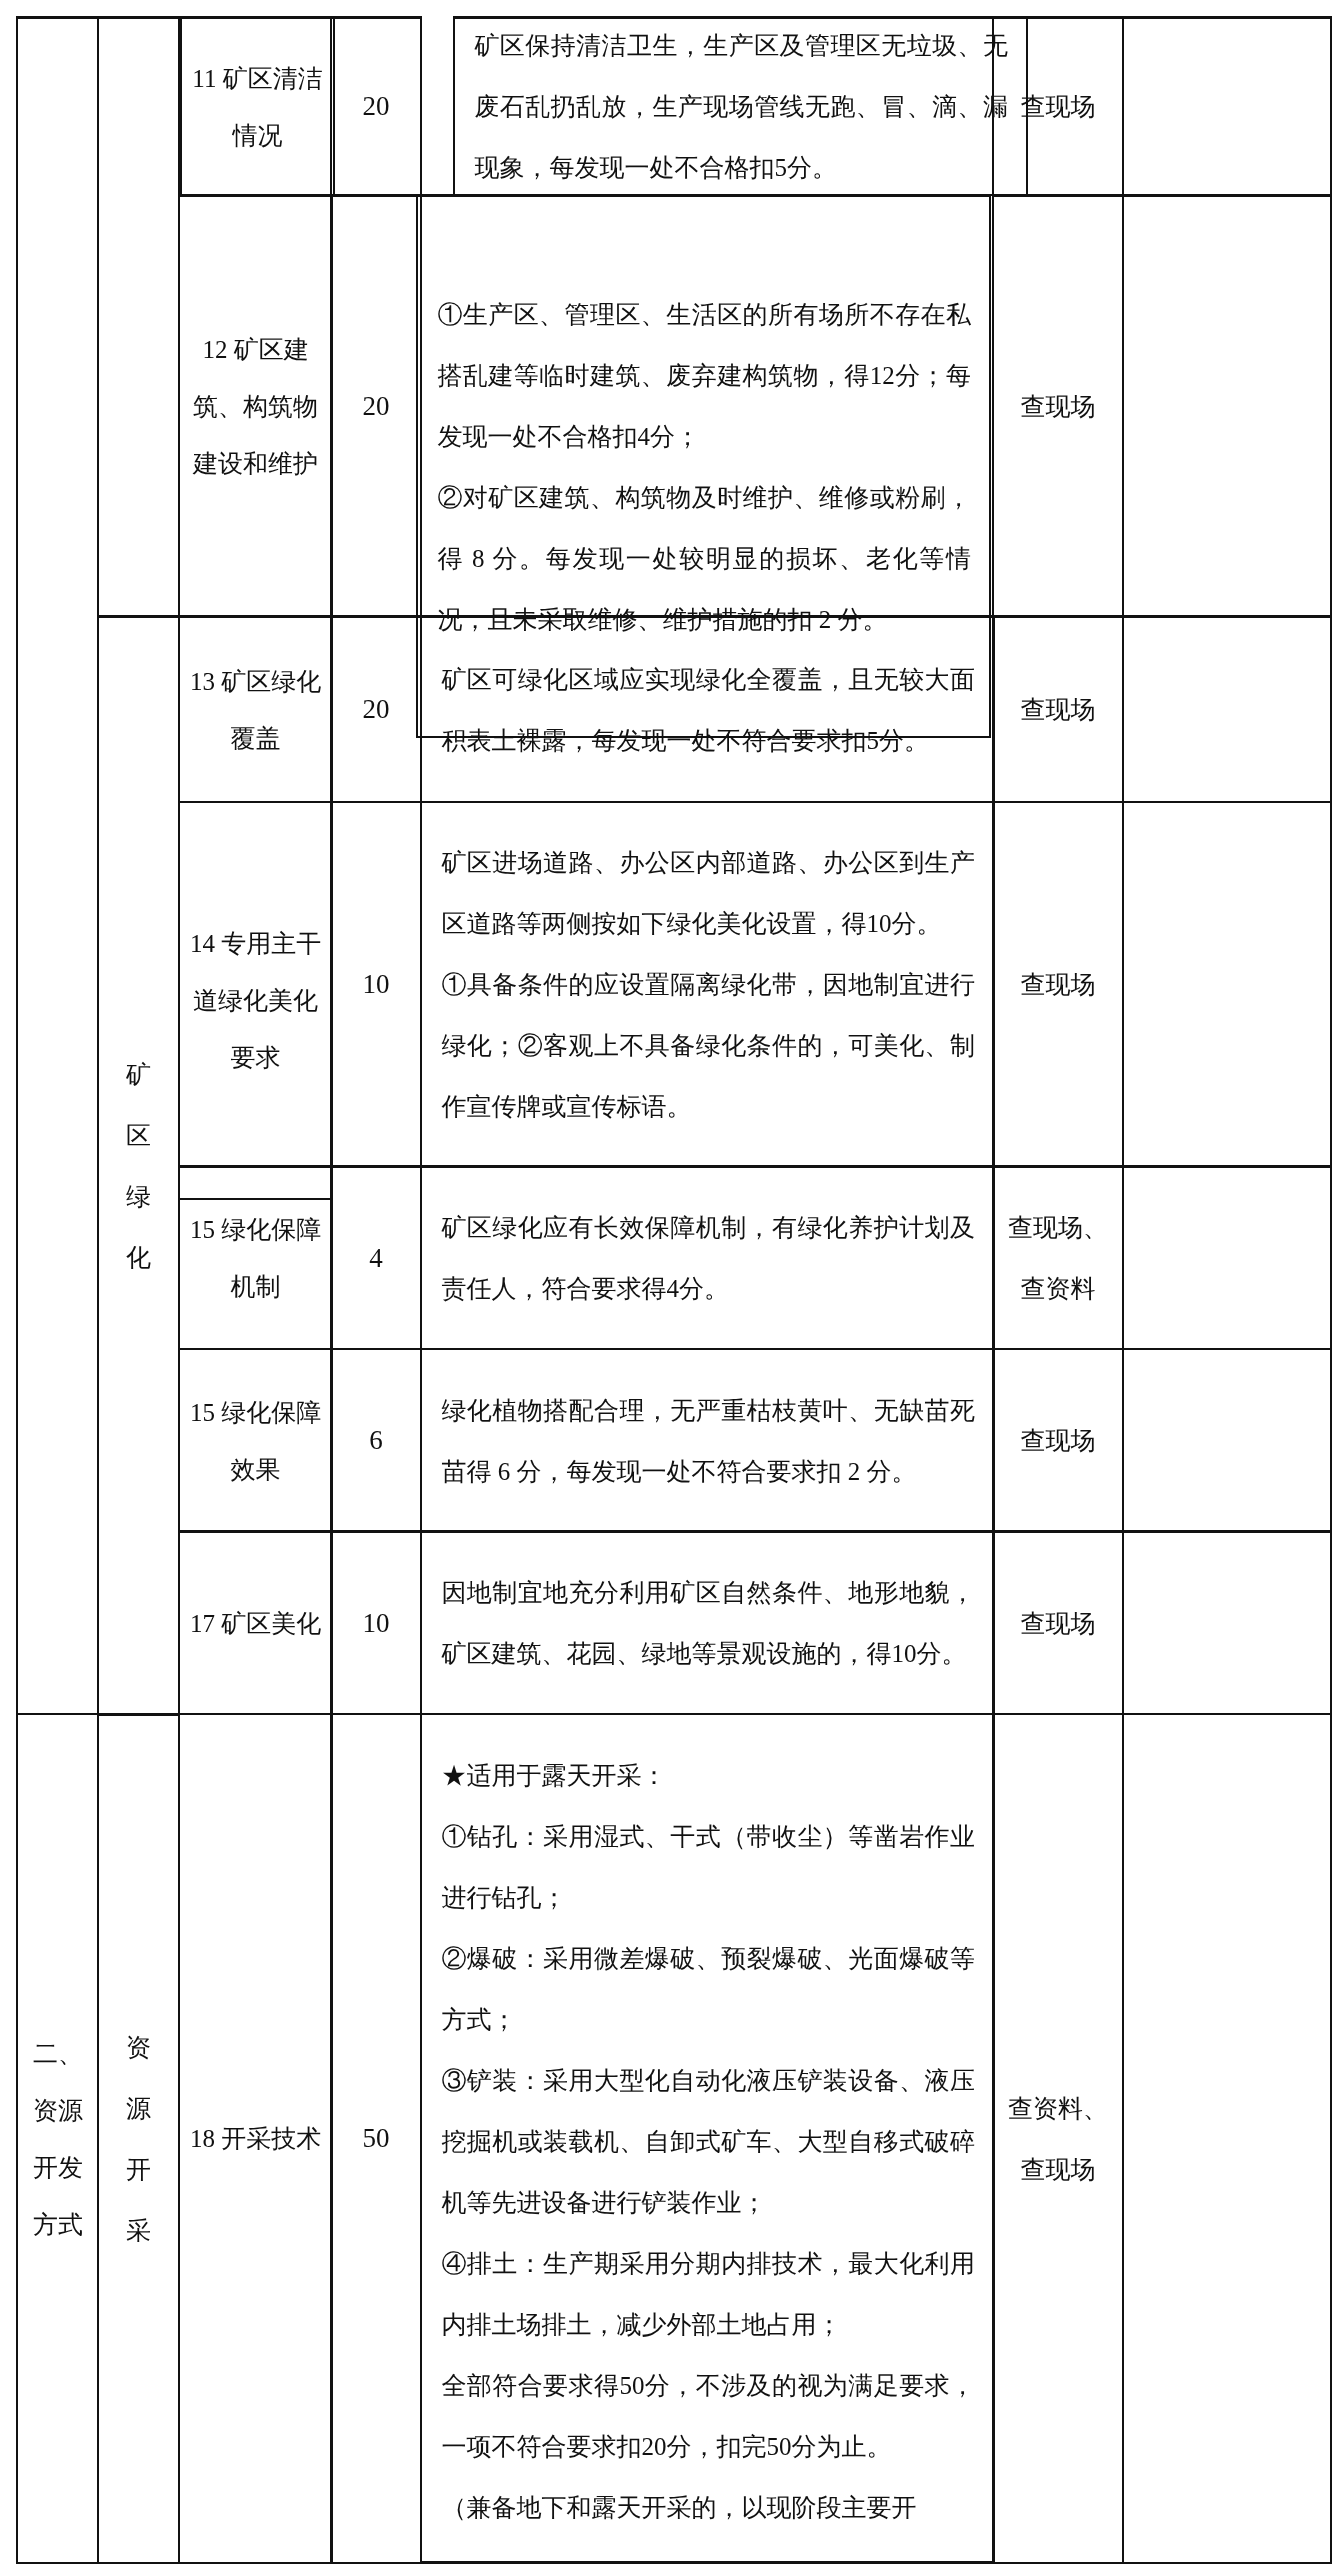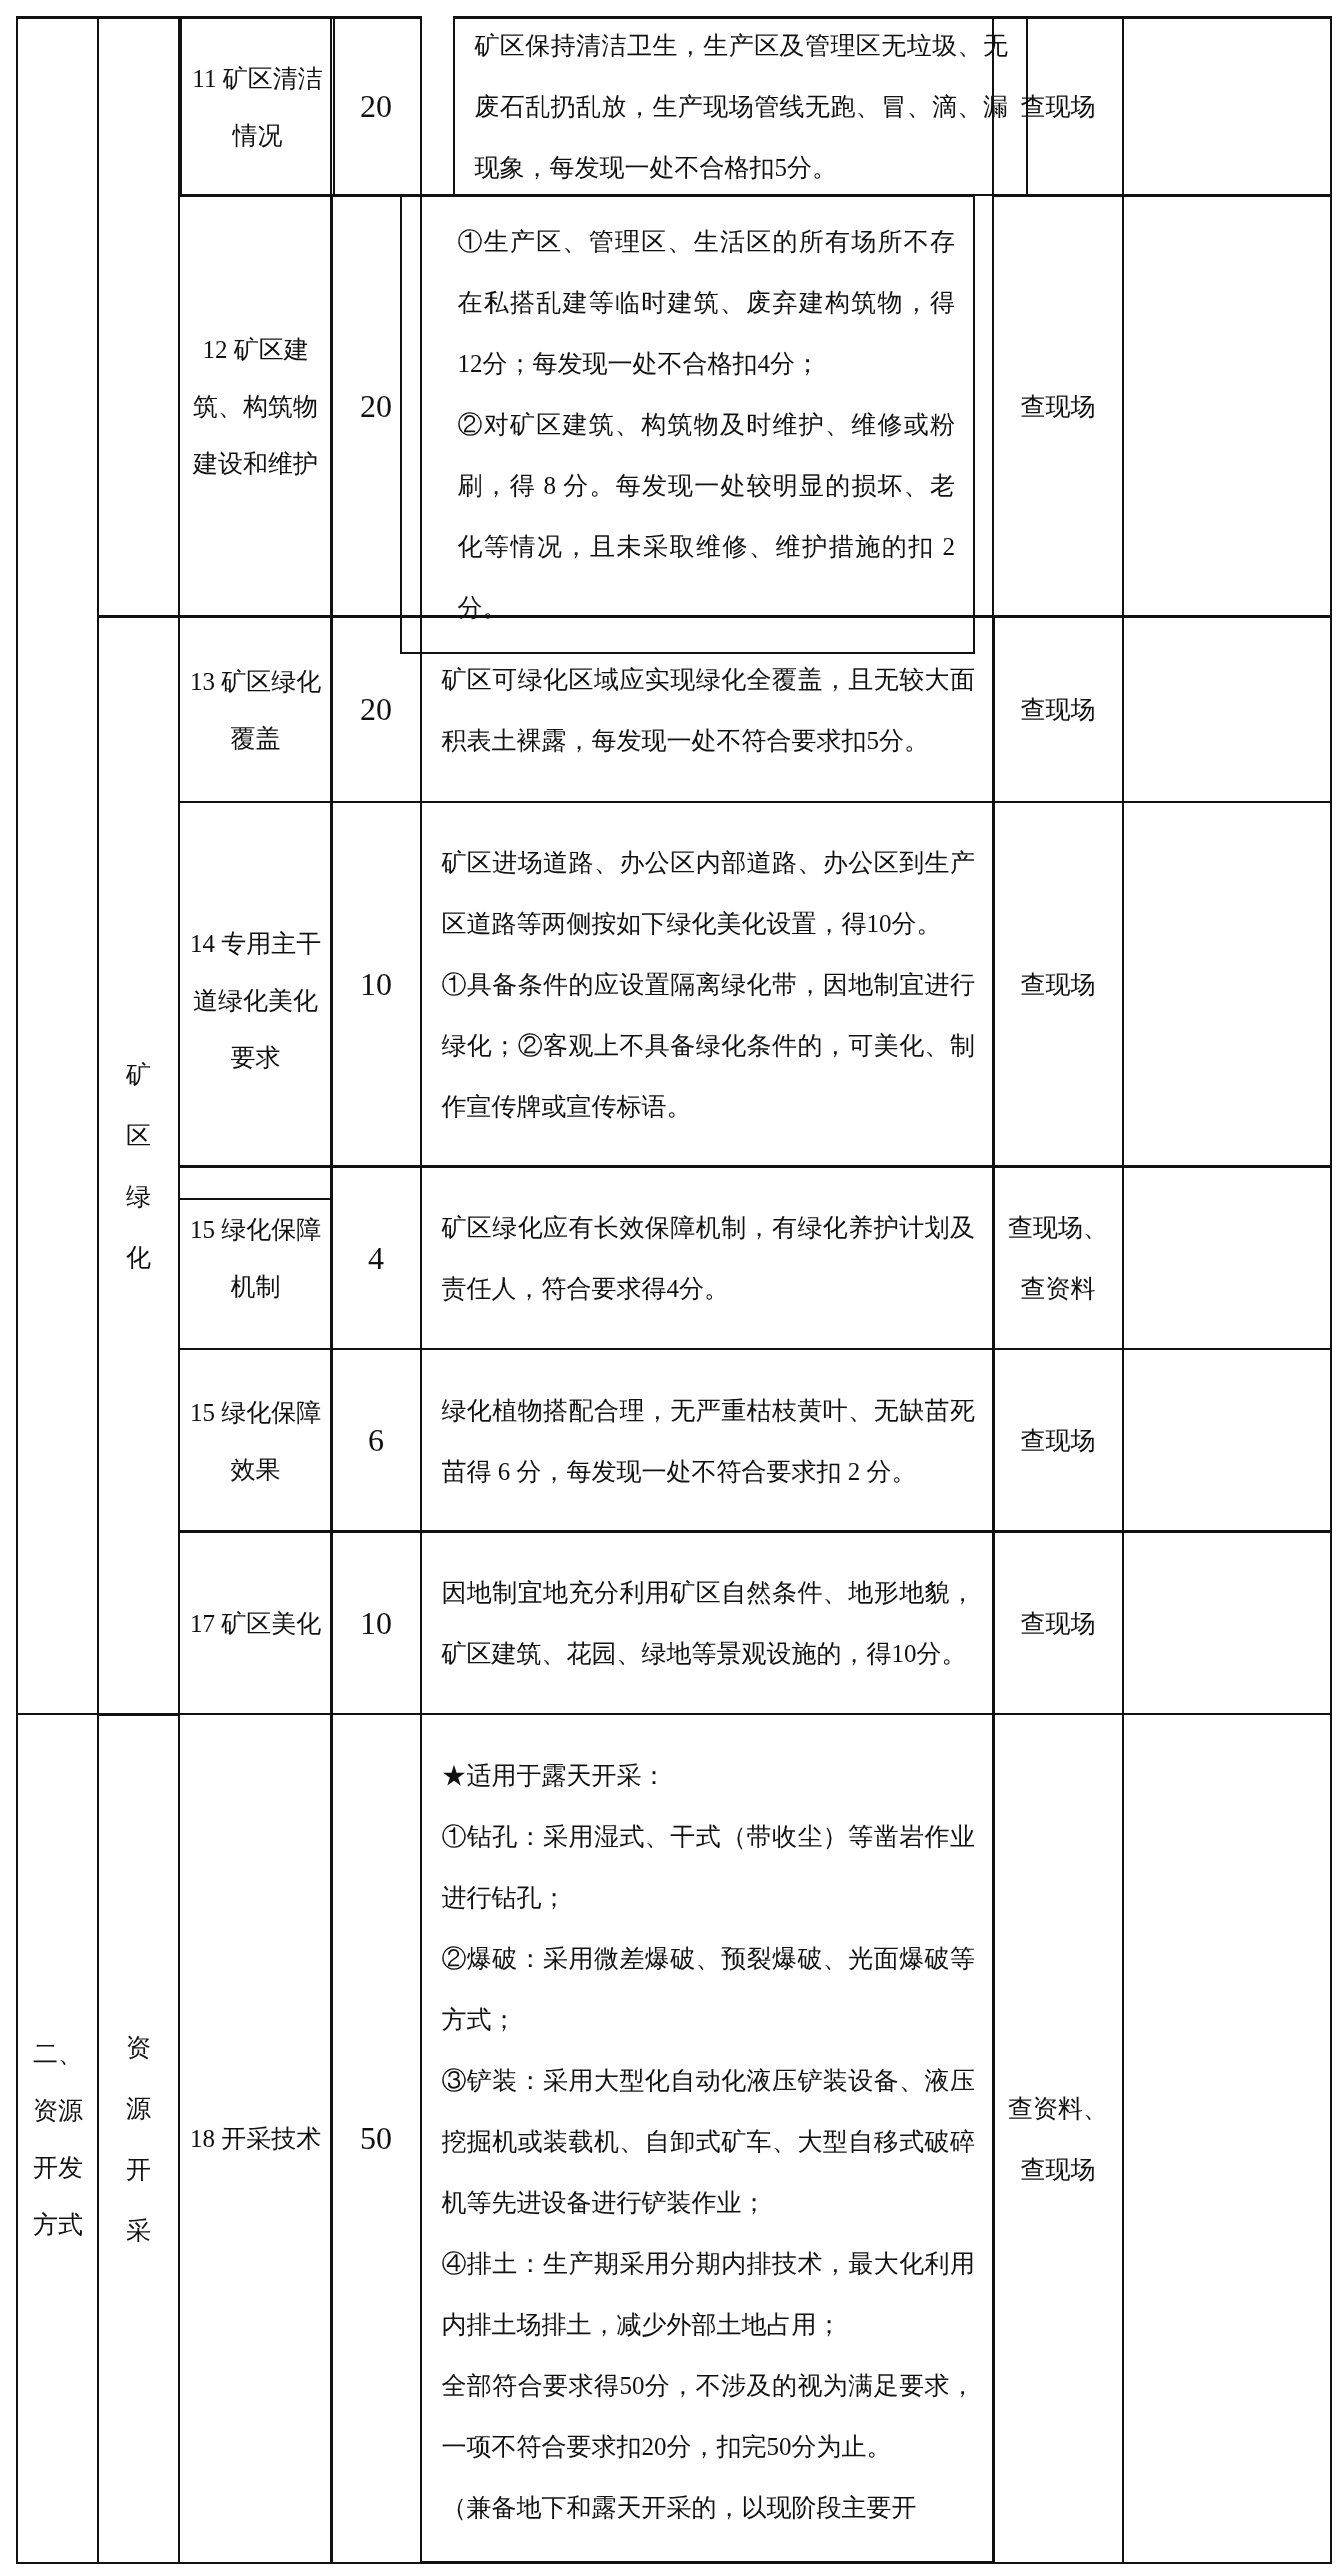--- a/index.html
+++ b/index.html
@@ -2,21 +2,21 @@
 <html style="font-size:12px"><head>
 <meta charset="utf-8">
 <style>
   html,body{margin:0;padding:0;background:#fff;}
   body{width:1336px;height:2576px;position:relative;overflow:hidden;
        font-family:"Liberation Serif","DejaVu Serif",serif;color:#111;}
   .cell{position:absolute;box-sizing:border-box;border:2.2px solid #111;
         display:flex;align-items:center;justify-content:center;text-align:center;}
   .cell.bt{border-top-width:3.7px;}
   .cname{font-size:25px;line-height:57px;width:100%;padding:0 4.5px;box-sizing:border-box;}
-  .score{font-size:32px;}
+  .score{font-size:27px;}
   .desc{justify-content:flex-start;align-items:center;text-align:justify;}
   .desc .body{font-size:25px;line-height:61px;padding:0 18px 0 19.4px;width:100%;box-sizing:border-box;white-space:pre-line;text-align:justify;}
   .desc.top{align-items:flex-start;}
   .desc.top .body{padding-top:30px;}
   .method{font-size:25px;line-height:61px;padding:0 13.4px;}
   .vert{font-size:25px;line-height:61px;width:30px;word-break:break-all;}
   .cat{font-size:25px;line-height:57px;width:74px;}
 </style>
 </head>
 <body>
@@ -55,21 +55,21 @@
 <div class="cell bt" style="left:1122px;top:16.4px;width:210px;height:180px;">
   <div></div>
   </div>
 
 <div class="cell bt" style="left:178px;top:194px;width:155px;height:424px;">
   <div class="cname">12 矿区建筑、构筑物建设和维护</div>
   </div>
 <div class="cell bt" style="left:330px;top:194px;width:92px;height:424px;">
   <div class="score">20</div>
   </div>
-<div class="cell bt desc" style="left:400px;top:194px;width:575px;height:460px;padding-left:36px;">
+<div class="cell bt desc" style="left:416px;top:194px;width:575px;height:544px;">
   <div class="body">①生产区、管理区、生活区的所有场所不存在私搭乱建等临时建筑、废弃建构筑物，得12分；每发现一处不合格扣4分；
 ②对矿区建筑、构筑物及时维护、维修或粉刷，得 8 分。每发现一处较明显的损坏、老化等情况，且未采取维修、维护措施的扣 2 分。</div>
   </div>
 <div class="cell bt" style="left:992px;top:194px;width:132px;height:424px;">
   <div class="method">查现场</div>
   </div>
 <div class="cell bt" style="left:1122px;top:194px;width:210px;height:424px;">
   <div></div>
   </div>
 

